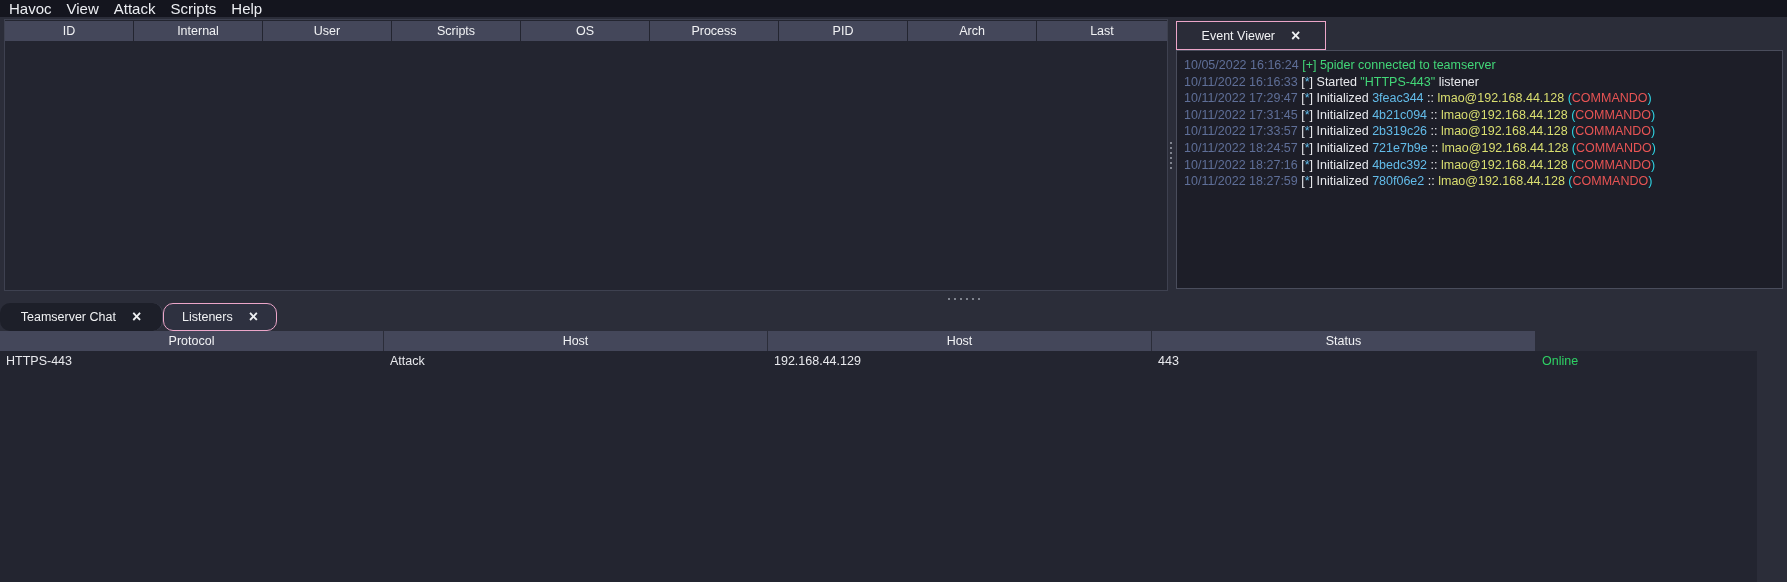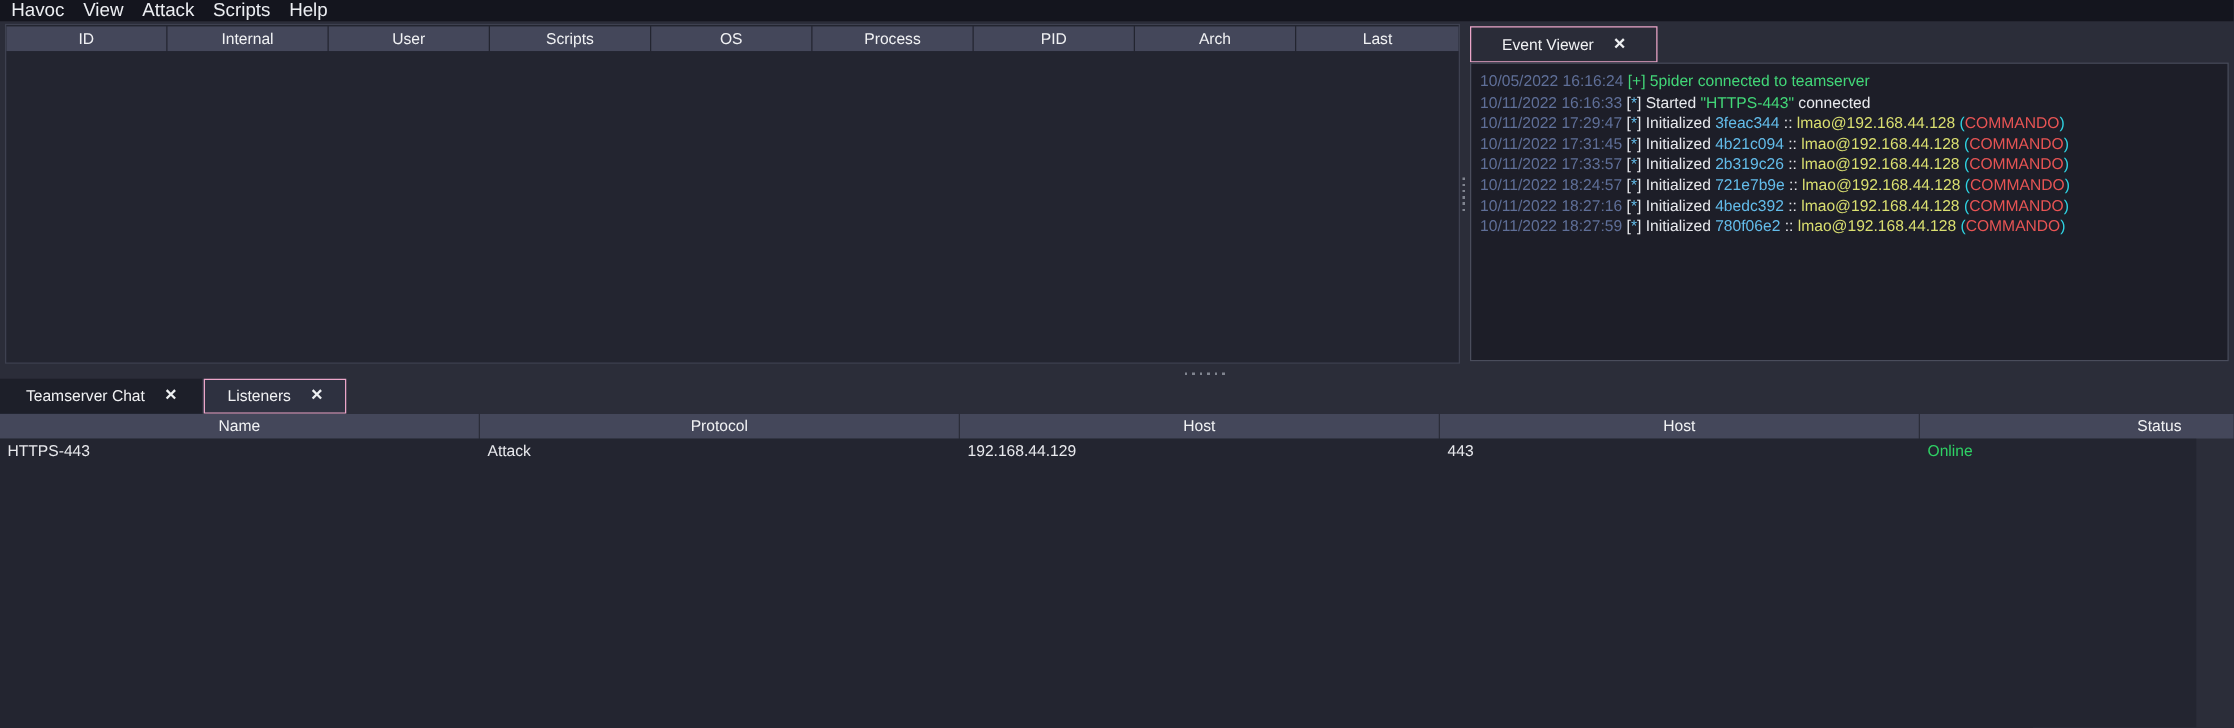--- a/index.html
+++ b/index.html
@@ -66,21 +66,21 @@
   
   .hsplit {
     position:absolute; left:948px; top:298px; width:36px; height:2px;
     background:repeating-linear-gradient(to right,#80848f 0 2px,transparent 2px 6px);
   }
 
   
   .bottom-tabbar { position:absolute; left:0; top:303px; width:1787px; height:28px; display:flex; }
   .btab {
     height:28px; display:flex; align-items:center; justify-content:center;
-    column-gap:16px; font-size:12.5px; color:#f0f1f3; padding:0 18px;
+    column-gap:16px; font-size:12.5px; color:#f0f1f3; padding:0 18px;border-radius:10px;
   }
   .btab.inactive { background:#1d1f29; border-right:1px solid #3e4150; min-width:163px; }
   .btab.active   { background:#2e3140; border:1px solid #eca6c9; min-width:110px; }
 
   
   .listeners-header {
     position:absolute; left:0; top:331px; width:1787px; height:20px;
     display:flex; column-gap:1px; overflow:hidden; background:#2b2d39;
   }
   .lhcell {
@@ -123,21 +123,21 @@
 
 <div class="vsplit"></div>
 
 <div class="event-tab">
   <span>Event Viewer</span>
   <span class="close-x">×</span>
 </div>
 <div class="event-panel">
   <div id="event-log">
       <div class="log-line"><span class="seg-ts">10/05/2022 16:16:24 </span><span class="seg-green">[+] 5pider connected to teamserver</span></div>
-      <div class="log-line"><span class="seg-ts">10/11/2022 16:16:33 </span><span class="seg-fg">[</span><span class="seg-blue">*</span><span class="seg-fg">] Started </span><span class="seg-green">"HTTPS-443"</span><span class="seg-fg"> connected</span></div>
+      <div class="log-line"><span class="seg-ts">10/11/2022 16:16:33 </span><span class="seg-fg">[</span><span class="seg-blue">*</span><span class="seg-fg">] Started </span><span class="seg-green">"HTTPS-443"</span><span class="seg-fg"> listener</span></div>
       <div class="log-line"><span class="seg-ts">10/11/2022 17:29:47 </span><span class="seg-fg">[</span><span class="seg-blue">*</span><span class="seg-fg">] Initialized </span><span class="seg-blue">3feac344</span><span class="seg-fg"> :: </span><span class="seg-yellow">lmao@192.168.44.128</span><span class="seg-fg"> </span><span class="seg-cyan">(</span><span class="seg-red">COMMANDO</span><span class="seg-cyan">)</span></div>
       <div class="log-line"><span class="seg-ts">10/11/2022 17:31:45 </span><span class="seg-fg">[</span><span class="seg-blue">*</span><span class="seg-fg">] Initialized </span><span class="seg-blue">4b21c094</span><span class="seg-fg"> :: </span><span class="seg-yellow">lmao@192.168.44.128</span><span class="seg-fg"> </span><span class="seg-cyan">(</span><span class="seg-red">COMMANDO</span><span class="seg-cyan">)</span></div>
       <div class="log-line"><span class="seg-ts">10/11/2022 17:33:57 </span><span class="seg-fg">[</span><span class="seg-blue">*</span><span class="seg-fg">] Initialized </span><span class="seg-blue">2b319c26</span><span class="seg-fg"> :: </span><span class="seg-yellow">lmao@192.168.44.128</span><span class="seg-fg"> </span><span class="seg-cyan">(</span><span class="seg-red">COMMANDO</span><span class="seg-cyan">)</span></div>
       <div class="log-line"><span class="seg-ts">10/11/2022 18:24:57 </span><span class="seg-fg">[</span><span class="seg-blue">*</span><span class="seg-fg">] Initialized </span><span class="seg-blue">721e7b9e</span><span class="seg-fg"> :: </span><span class="seg-yellow">lmao@192.168.44.128</span><span class="seg-fg"> </span><span class="seg-cyan">(</span><span class="seg-red">COMMANDO</span><span class="seg-cyan">)</span></div>
       <div class="log-line"><span class="seg-ts">10/11/2022 18:27:16 </span><span class="seg-fg">[</span><span class="seg-blue">*</span><span class="seg-fg">] Initialized </span><span class="seg-blue">4bedc392</span><span class="seg-fg"> :: </span><span class="seg-yellow">lmao@192.168.44.128</span><span class="seg-fg"> </span><span class="seg-cyan">(</span><span class="seg-red">COMMANDO</span><span class="seg-cyan">)</span></div>
       <div class="log-line"><span class="seg-ts">10/11/2022 18:27:59 </span><span class="seg-fg">[</span><span class="seg-blue">*</span><span class="seg-fg">] Initialized </span><span class="seg-blue">780f06e2</span><span class="seg-fg"> :: </span><span class="seg-yellow">lmao@192.168.44.128</span><span class="seg-fg"> </span><span class="seg-cyan">(</span><span class="seg-red">COMMANDO</span><span class="seg-cyan">)</span></div>
     </div>
 </div>
 
 <div class="hsplit"></div>
@@ -147,21 +147,20 @@
       <span>Teamserver Chat</span>
       <span class="close-x">×</span>
     </div>
     <div class="btab active">
       <span>Listeners</span>
       <span class="close-x">×</span>
     </div>
   </div>
 
 <div class="listeners-header" id="listeners-header">
-    <div class="lhcell">Name</div>
     <div class="lhcell">Protocol</div>
     <div class="lhcell">Host</div>
     <div class="lhcell">Host</div>
     <div class="lhcell">Status</div>
   </div>
 <div class="listeners-body" id="listeners-body">
     <div class="l-row">
       <div class="l-cell">HTTPS-443</div>
       <div class="l-cell">Attack</div>
       <div class="l-cell">192.168.44.129</div>

